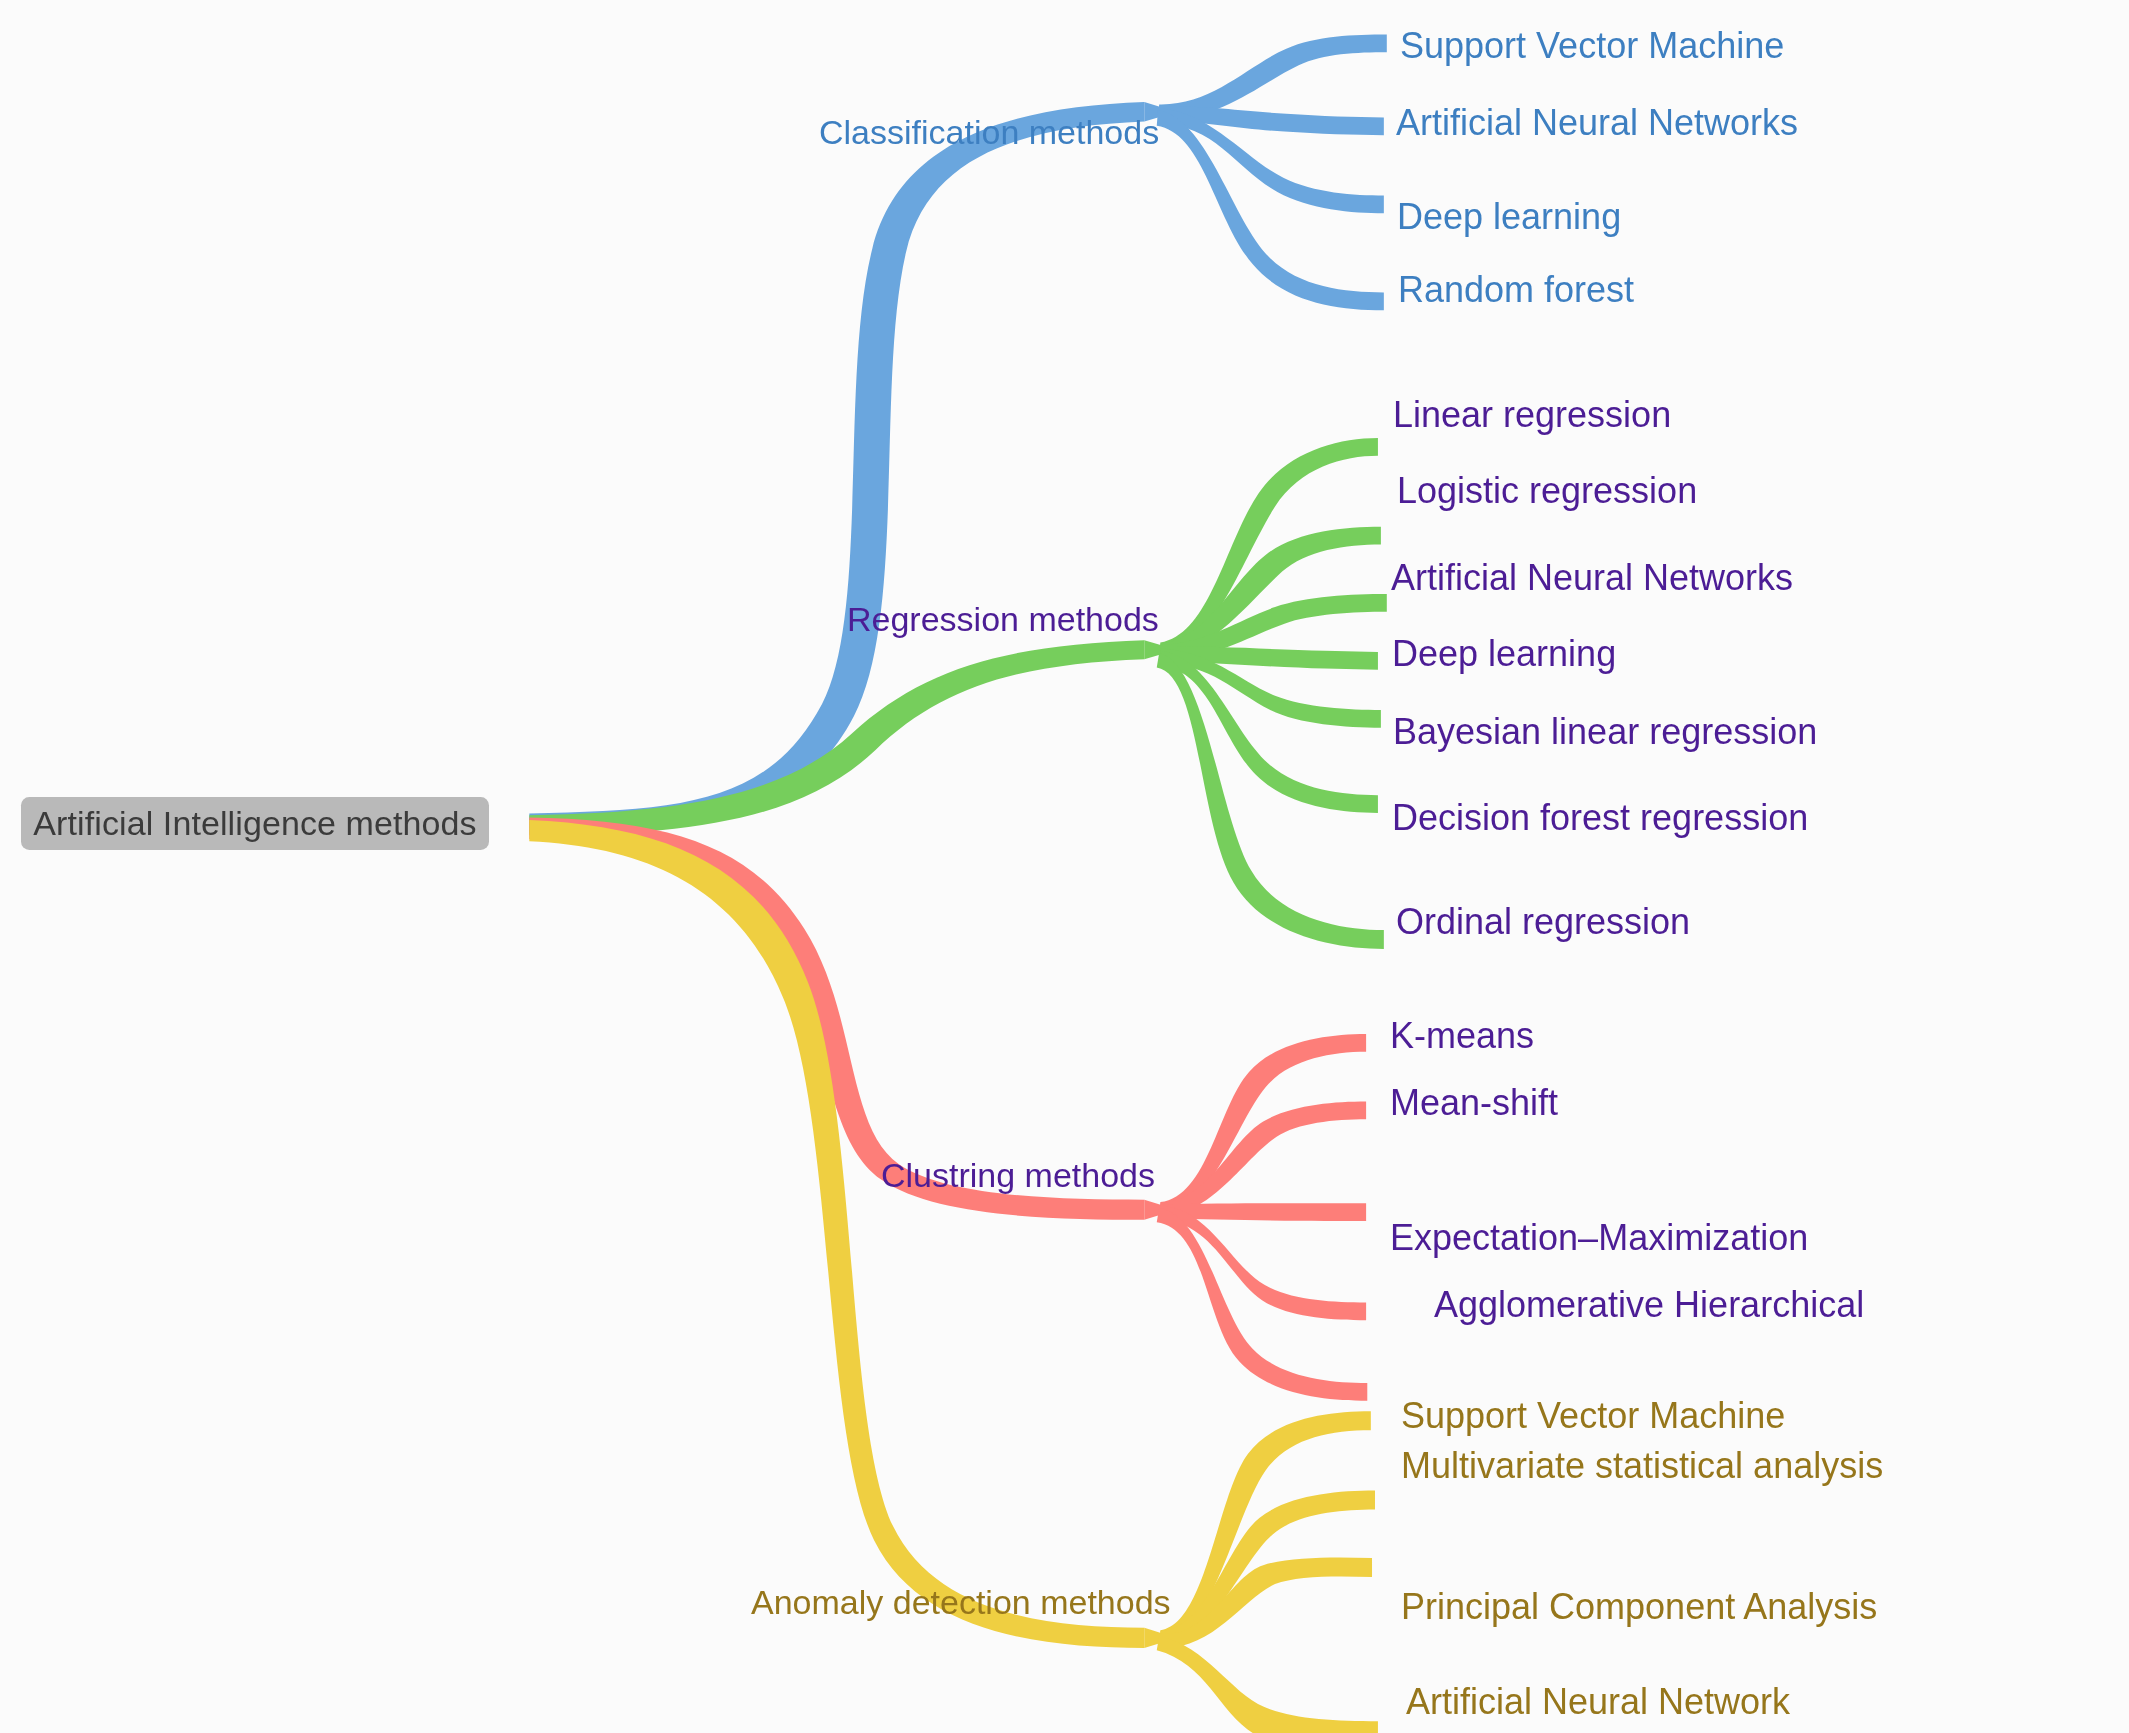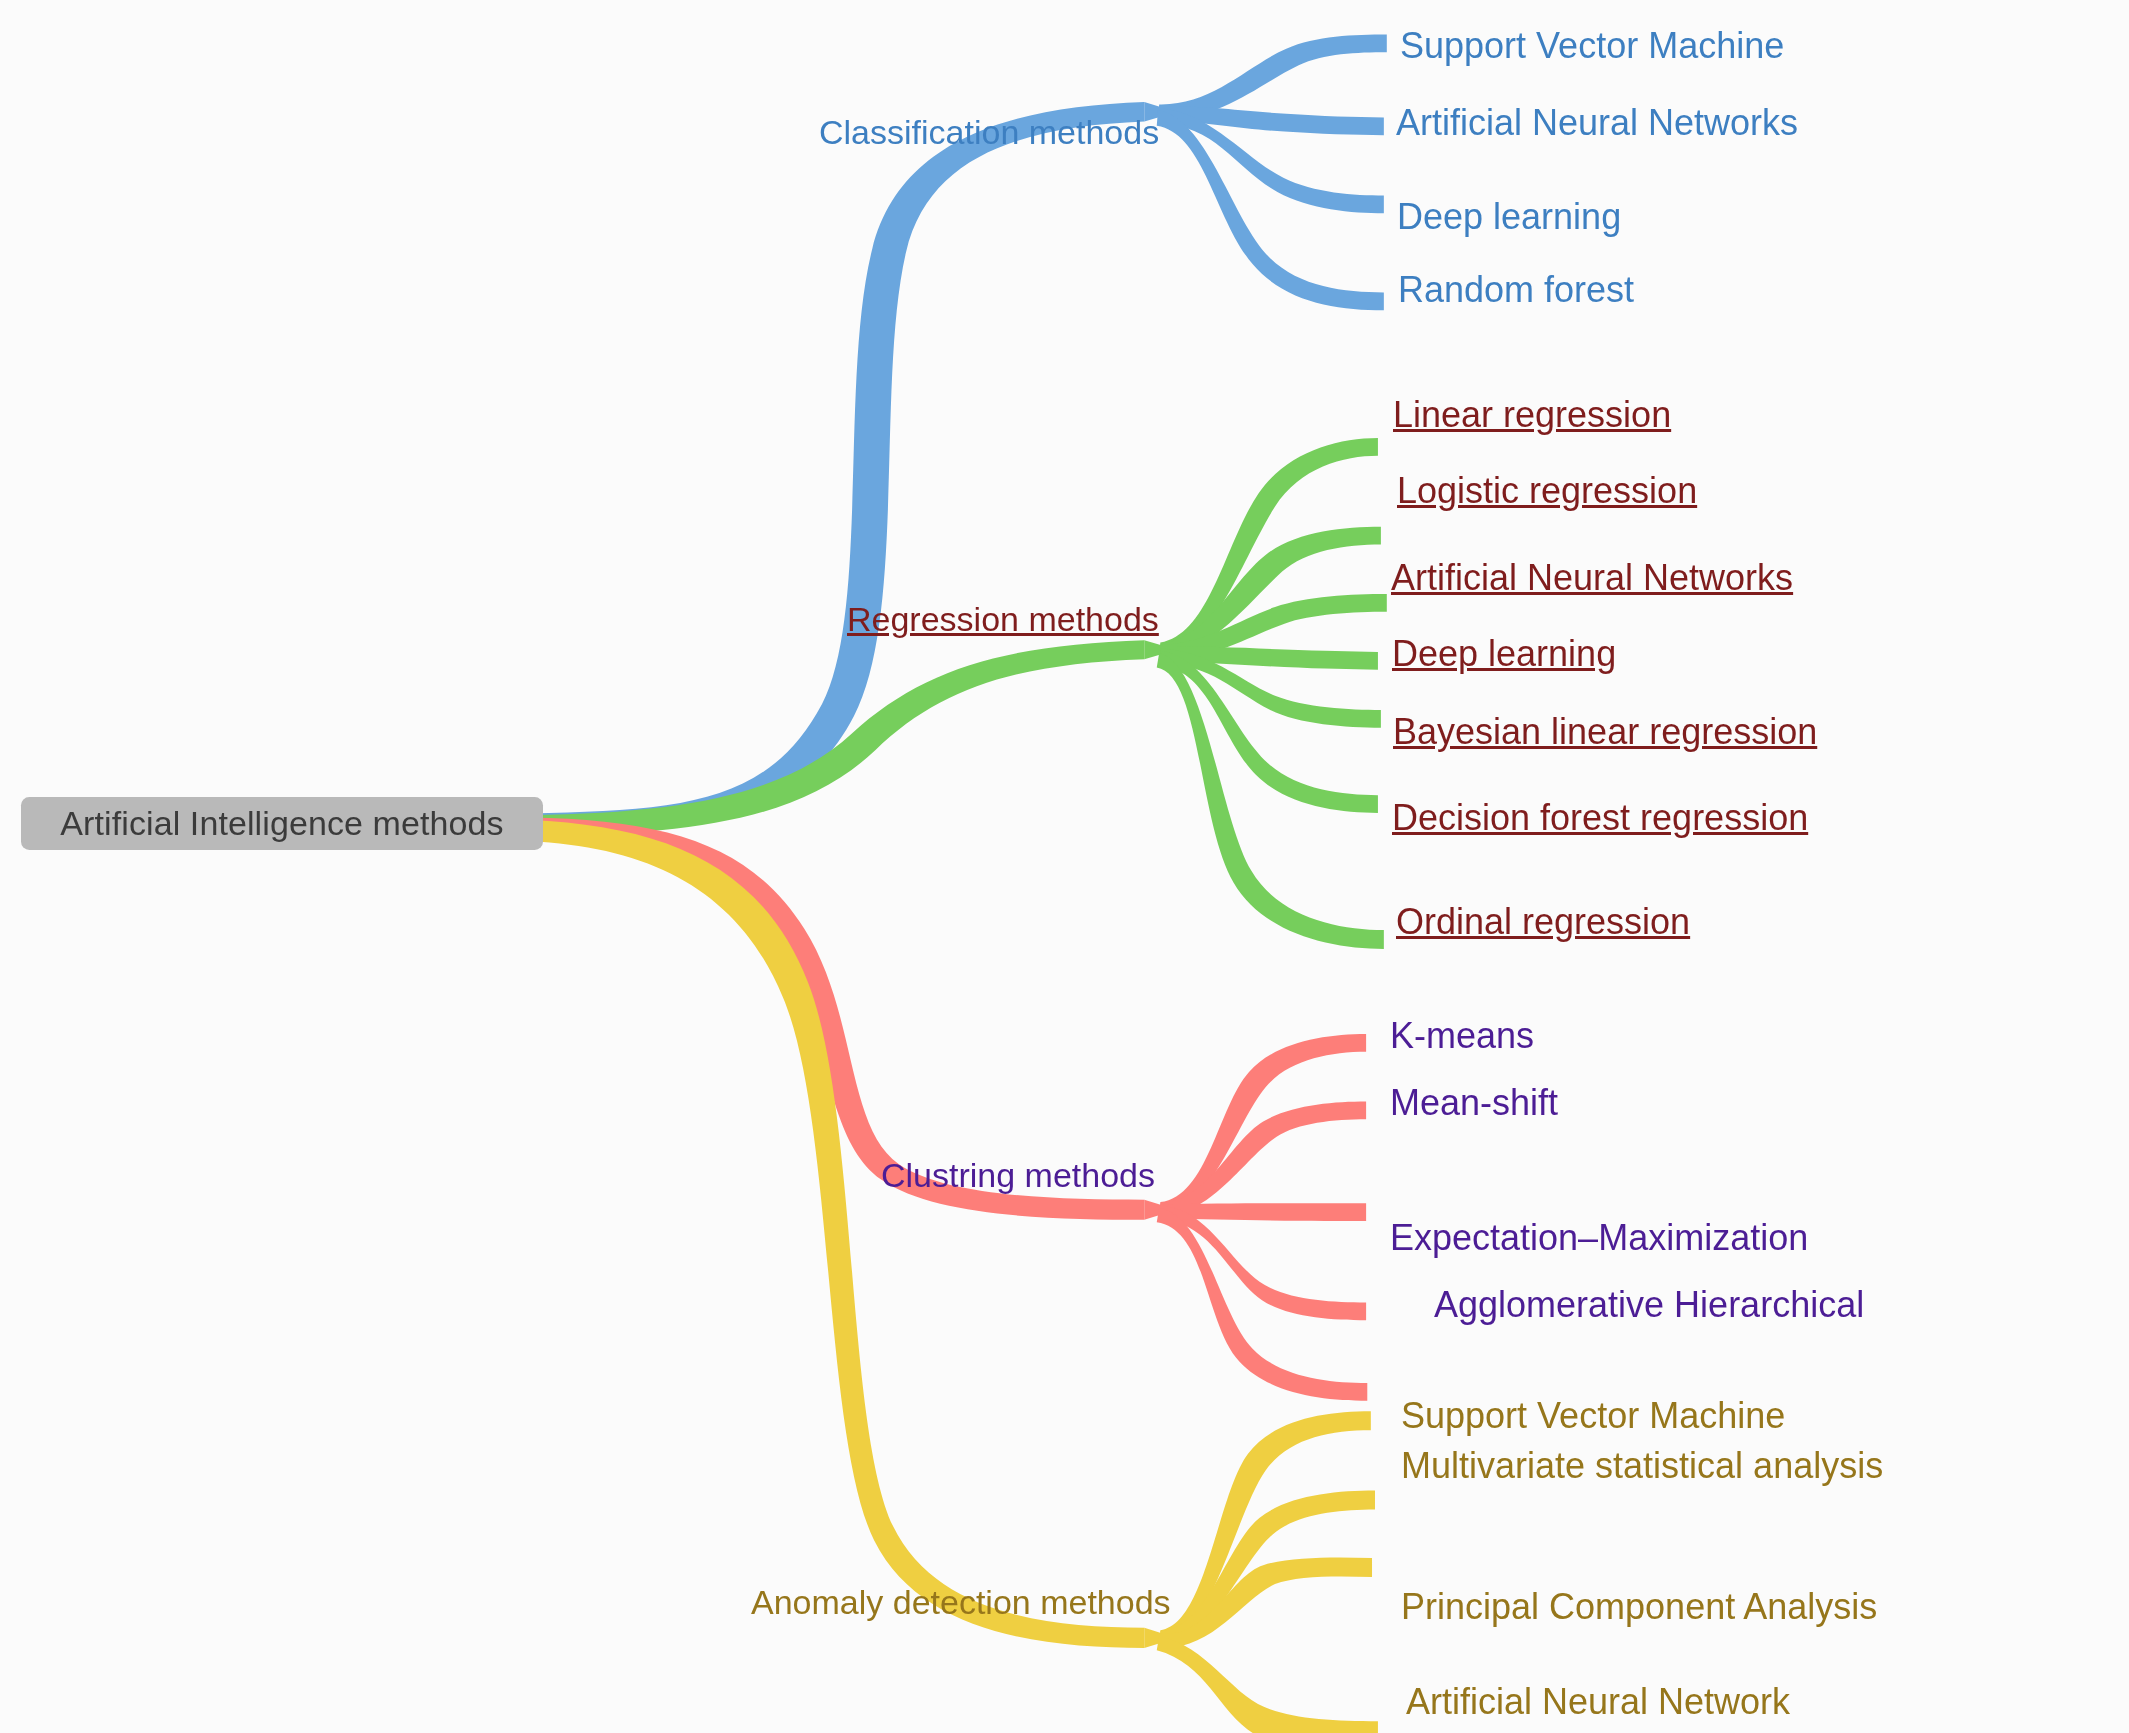--- a/index.html
+++ b/index.html
@@ -43,21 +43,21 @@
     white-space: nowrap;
     line-height: 1;
   }
   .branch-label {
     font-size: 34px;
   }
   .leaf-label {
     font-size: 36px;
   }
   .c-blue   { color: #3d7fc1; }
-  .c-green  { color: #7f1d1d; text-decoration: underline; }
+  .c-green  { color: #4c1d95; }
   .c-red    { color: #4c1d95; }
   .c-yellow { color: #96761b; }
 </style>
 </head>
 <body>
 
 <div id="canvas">
 
   <svg id="branches" viewBox="0 0 3600 2931" xmlns="http://www.w3.org/2000/svg">
 
@@ -230,21 +230,21 @@
                C 2104 2700, 2052 2790, 1962 2786 Z"></path>
       <path fill="#efcf41" d="M 1960 2766
                C 2042 2784, 2080 2862, 2138 2886
                C 2184 2906, 2256 2910, 2330 2910
                L 2330 2931
                L 2120 2931
                C 2060 2894, 2040 2812, 1956 2790 Z"></path>
     </g>
   </svg>
 
-  <div class="root-node" style="left:21px; top:797px; width:522px; height:53px;">Artificial Intelligence methods</div>
+  <div class="root-node" style="left:21px; top:797px; width:468px; height:53px;">Artificial Intelligence methods</div>
 
   <div class="node-label branch-label c-blue" style="left:819px; top:115px;">Classification methods</div>
 
   <div class="node-label leaf-label c-blue" style="left:1400px; top:28px;">Support Vector Machine</div>
   <div class="node-label leaf-label c-blue" style="left:1396px; top:105px;">Artificial Neural Networks</div>
   <div class="node-label leaf-label c-blue" style="left:1397px; top:199px;">Deep learning</div>
   <div class="node-label leaf-label c-blue" style="left:1398px; top:272px;">Random forest</div>
 
   <div class="node-label branch-label c-green" style="left:847px; top:602px;">Regression methods</div>
 

